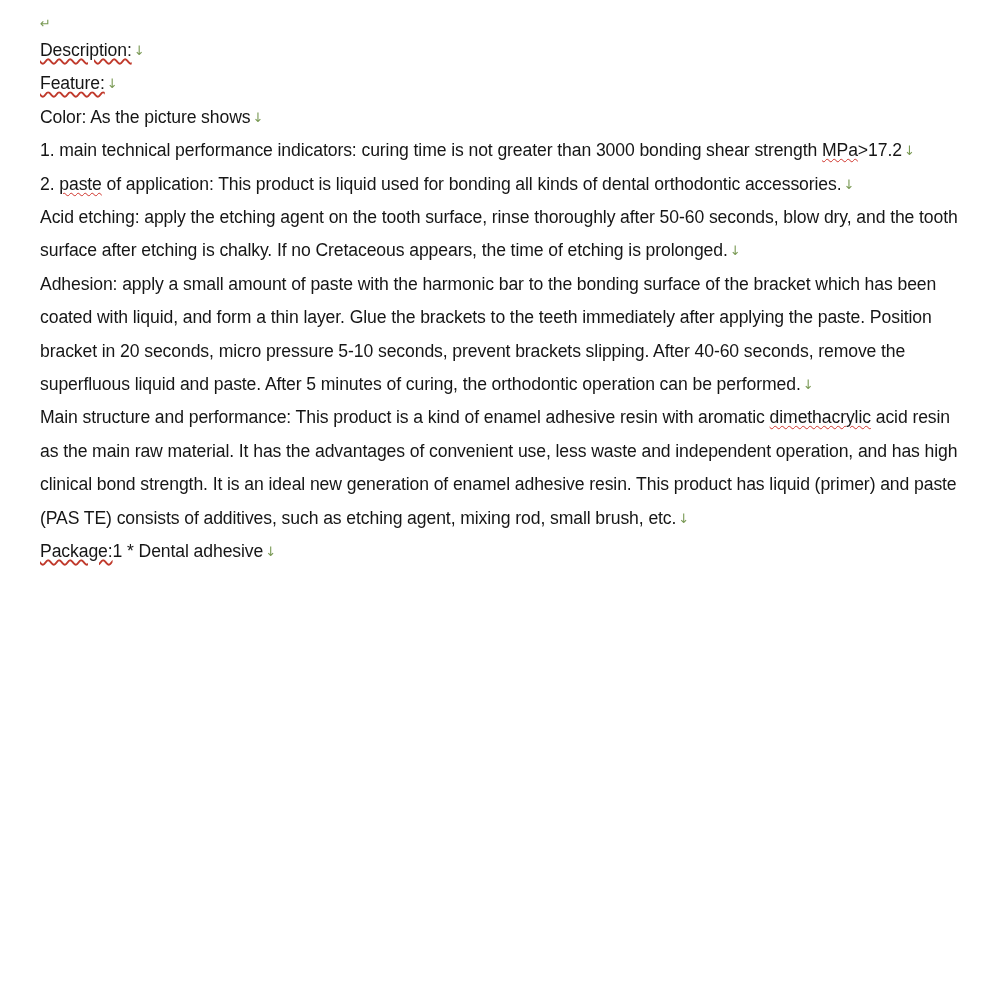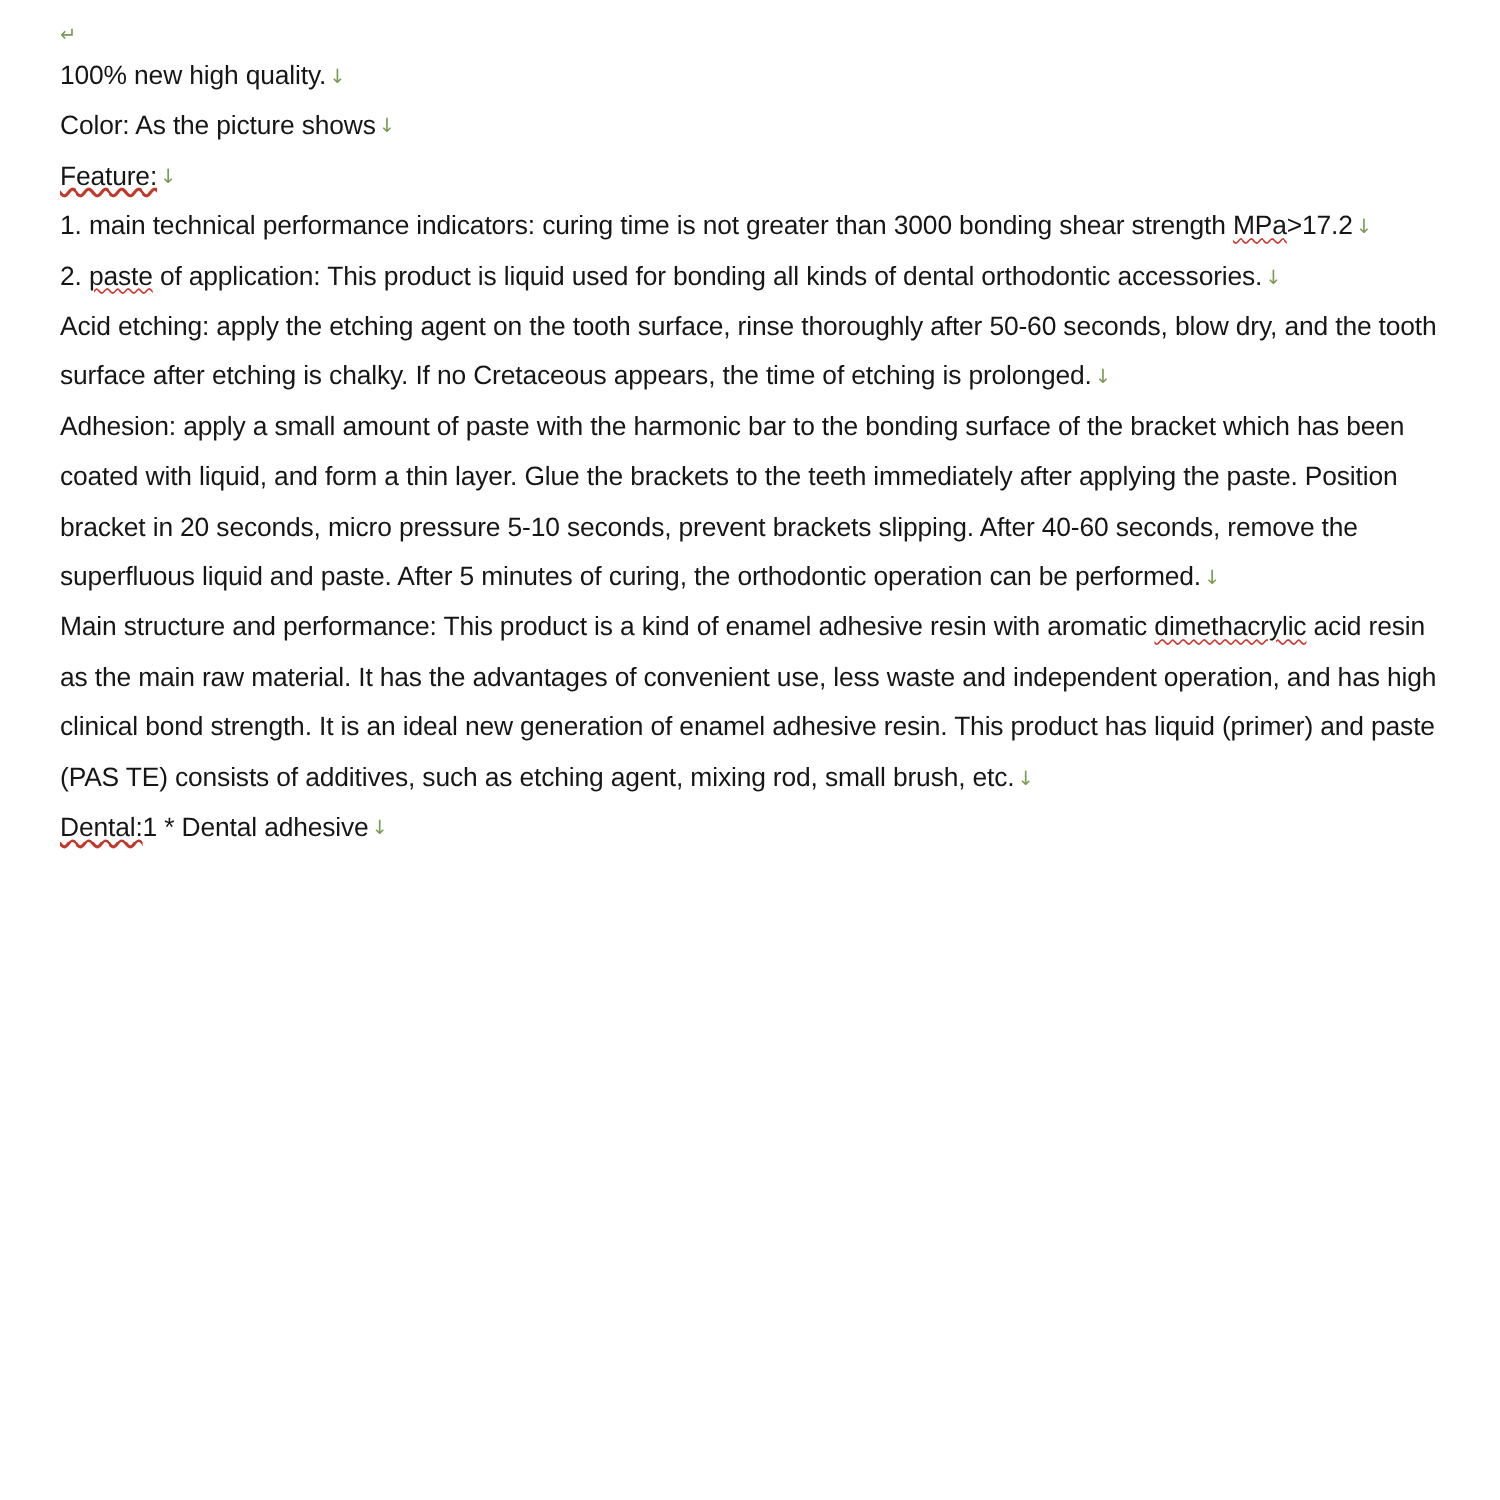--- a/index.html
+++ b/index.html
@@ -72,37 +72,37 @@
 </style>
 </head>
 <body>
 
 <div class="page">
 
   <div class="doc-body">
 
     <div class="pilcrow-only">↵</div>
 
+    <p class="para"><span class="spell-strong">Description:</span><span class="pilcrow">↓</span></p>
 
-    <p class="para"><span class="para-text">100% new high quality.</span><span class="pilcrow">↓</span></p>
+
+    <p class="para"><span class="spell-strong">Feature:</span><span class="pilcrow">↓</span></p>
 
     <p class="para"><span class="para-text">Color: As the picture shows</span><span class="pilcrow">↓</span></p>
-
-    <p class="para"><span class="spell-strong">Feature:</span><span class="pilcrow">↓</span></p>
 
     <p class="para"><span class="para-text">1. main technical performance indicators: curing time is not greater than 3000 bonding shear strength </span><span class="spell">MPa</span><span class="para-text">&gt;17.2</span><span class="pilcrow">↓</span></p>
 
     <p class="para"><span class="para-text">2. </span><span class="spell">paste</span><span class="para-text"> of application: This product is liquid used for bonding all kinds of dental orthodontic accessories.</span><span class="pilcrow">↓</span></p>
 
 
 
     <p class="para"><span class="para-text">Acid etching: apply the etching agent on the tooth surface, rinse thoroughly after 50-60 seconds, blow dry, and the tooth surface after etching is chalky. If no Cretaceous appears, the time of etching is prolonged.</span><span class="pilcrow">↓</span></p>
 
 
     <p class="para"><span class="para-text">Adhesion: apply a small amount of paste with the harmonic bar to the bonding surface of the bracket which has been coated with liquid, and form a thin layer. Glue the brackets to the teeth immediately after applying the paste. Position bracket in 20 seconds, micro pressure 5-10 seconds, prevent brackets slipping. After 40-60 seconds, remove the superfluous liquid and paste. After 5 minutes of curing, the orthodontic operation can be performed.</span><span class="pilcrow">↓</span></p>
 
     <p class="para"><span class="para-text">Main structure and performance: This product is a kind of enamel adhesive resin with aromatic </span><span class="spell">dimethacrylic</span><span class="para-text"> acid resin as the main raw material. It has the advantages of convenient use, less waste and independent operation, and has high clinical bond strength. It is an ideal new generation of enamel adhesive resin. This product has liquid (primer) and paste (PAS TE) consists of additives, such as etching agent, mixing rod, small brush, etc.</span><span class="pilcrow">↓</span></p>
 
-    <p class="para"><span class="spell-strong">Dental:</span><span class="para-text">1 * Dental adhesive</span><span class="pilcrow">↓</span></p>
+    <p class="para"><span class="spell-strong">Package:</span><span class="para-text">1 * Dental adhesive</span><span class="pilcrow">↓</span></p>
 
   </div>
 
 </div>
 
 </body></html>

